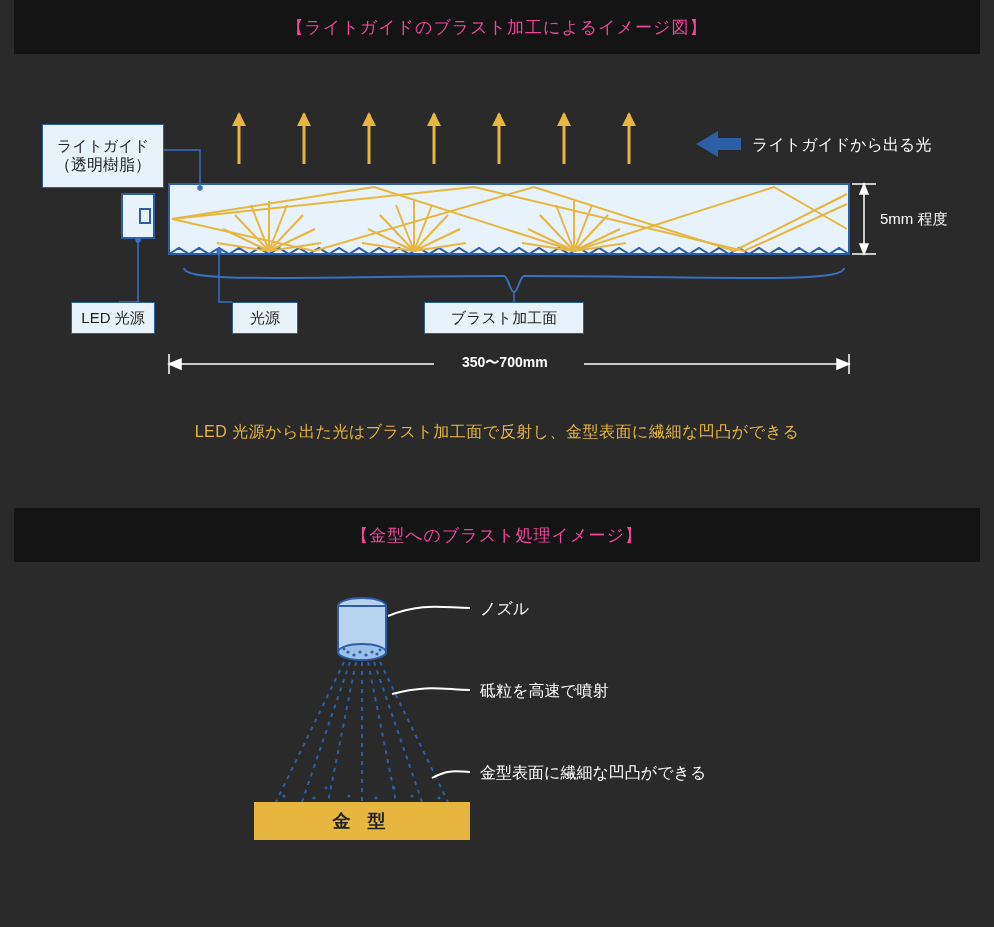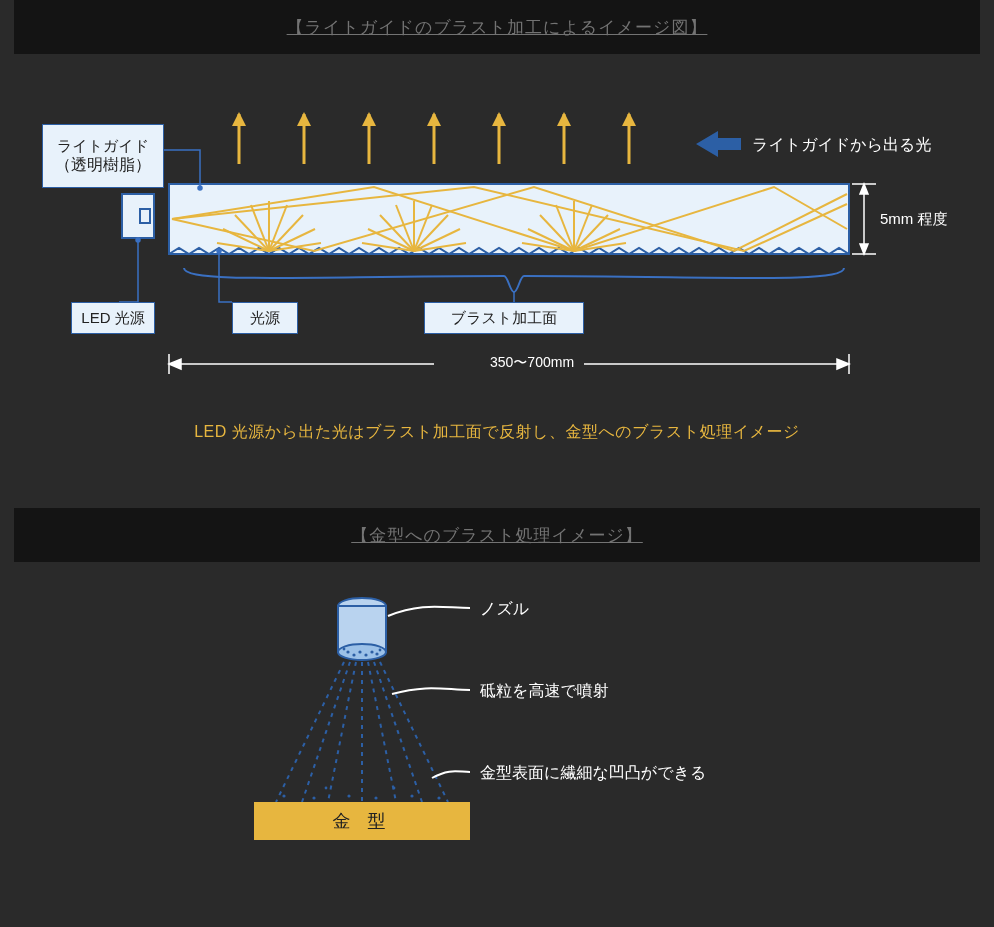--- a/index.html
+++ b/index.html
@@ -11,22 +11,21 @@
     padding: 0 14px 30px 14px;
   }
   .titlebar {
     background: #141414;
     height: 54px;
     display: flex;
     align-items: center;
     justify-content: center;
     font-size: 17px;
     letter-spacing: 1px;
-    color: #737373;
-    text-decoration: underline;
+    color: #ec4899;
   }
   .section1 { position: relative; width: 966px; height: 420px; }
   .box-label {
     position: absolute;
     background: #e8f2fb;
     border: 1px solid #2c5fa5;
     color: #222;
     text-align: center;
     display: flex;
     flex-direction: column;
@@ -49,21 +48,21 @@
     white-space: nowrap;
   }
   .dim-label { position: absolute; color: #fff; font-size: 14px; }
   .section2 { position: relative; width: 966px; height: 290px; margin-top: 4px; }
   .mold {
     position: absolute;
     background: #e7b63f;
     color: #222;
     font-size: 18px;
     letter-spacing: 6px;
-    font-weight: 400;
+    font-weight: 700;
     display: flex;
     align-items: center;
     justify-content: center;
   }
   svg { position: absolute; top: 0; left: 0; overflow: visible; }
 </style>
 </head>
 <body>
 
 <div class="titlebar">
@@ -182,23 +181,23 @@
   </div>
 
   <div class="box-label" style="left:410px; top:248px; width:160px; height:32px;">
     <span>ブラスト加工面</span>
   </div>
 
   <div class="plain-label" style="left:738px; top:81px;">ライトガイドから出る光</div>
 
   <div class="plain-label" style="left:866px; top:156px; font-size:15px;">5mm 程度</div>
 
-  <div class="dim-label" style="left:476px; top:300px;">350〜700mm</div>
-
-  <div class="caption" style="position:absolute; left:0; right:0; top:368px;">LED 光源から出た光はブラスト加工面で反射し、金型へのブラスト処理イメージ</div>
+  <div class="dim-label" style="left:448px; top:300px;font-weight:bold;">350〜700mm</div>
+
+  <div class="caption" style="position:absolute; left:0; right:0; top:368px;">LED 光源から出た光はブラスト加工面で反射し、金型表面に繊細な凹凸ができる</div>
 </div>
 
 <div class="titlebar" style="margin-top:34px;">
   <span>【金型へのブラスト処理イメージ】</span>
 </div>
 
 <div class="section2">
   <svg width="966" height="290">
 
     <g transform="translate(348,40)">

